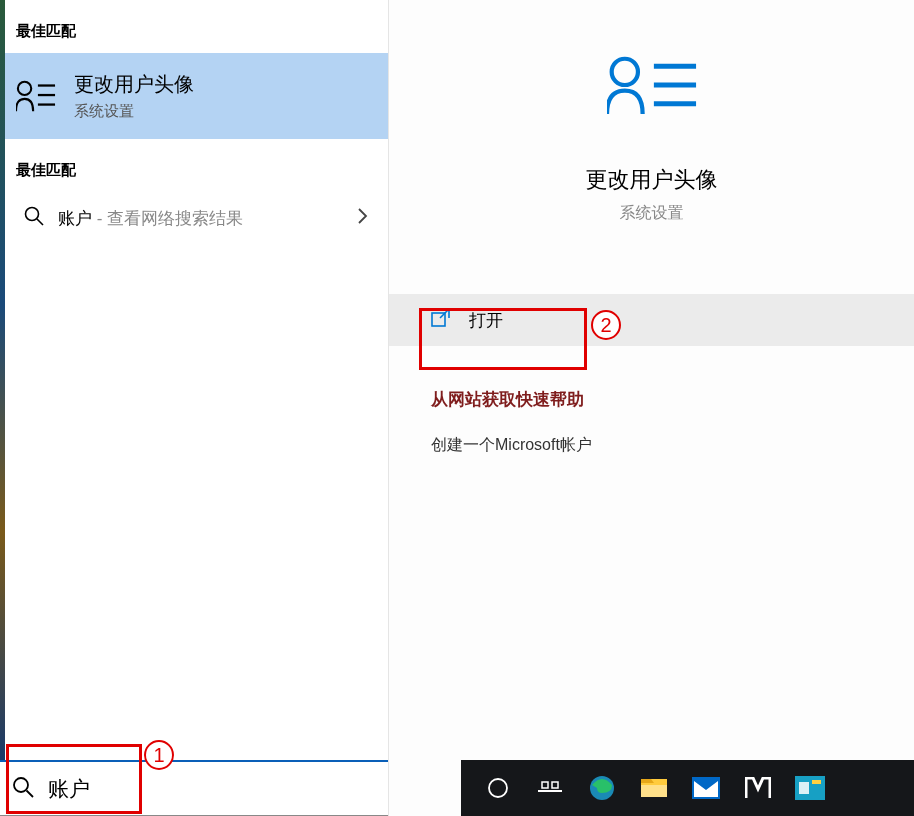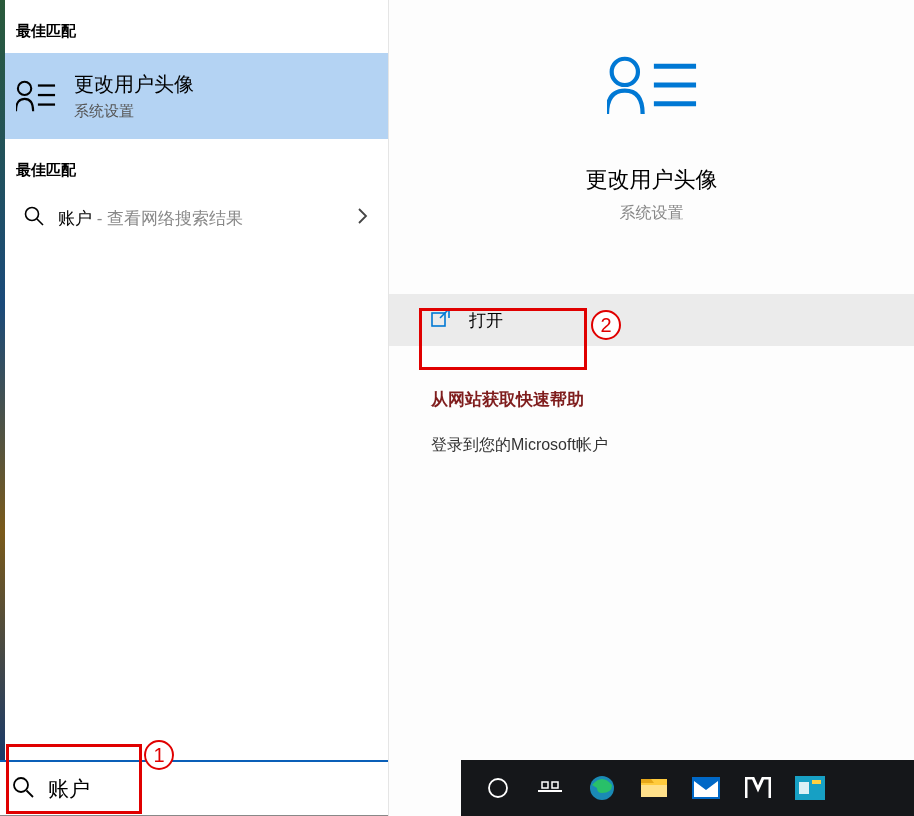--- a/index.html
+++ b/index.html
@@ -278,21 +278,21 @@
       </svg>
     </span>
     <span class="label">打开</span>
   </div>
 
   <div class="annotation-box" style="left:30px; top:308px; width:168px; height:62px;"></div>
   <div class="annotation-circle" style="left:202px; top:310px;">2</div>
 
   <div class="help-section">
     <div class="help-header">从网站获取快速帮助</div>
-    <div class="help-link">登录到您的Microsoft帐户</div>
+    <div class="help-link">创建一个Microsoft帐户</div>
   </div>
 
   <div class="taskbar">
     <div class="task-item">
       <svg width="22" height="22" viewBox="0 0 22 22">
           <circle cx="11" cy="11" r="9" fill="none" stroke="#fff" stroke-width="1.8"></circle>
         </svg>
     </div>
     <div class="task-item">
       <svg width="24" height="18" viewBox="0 0 24 18">

